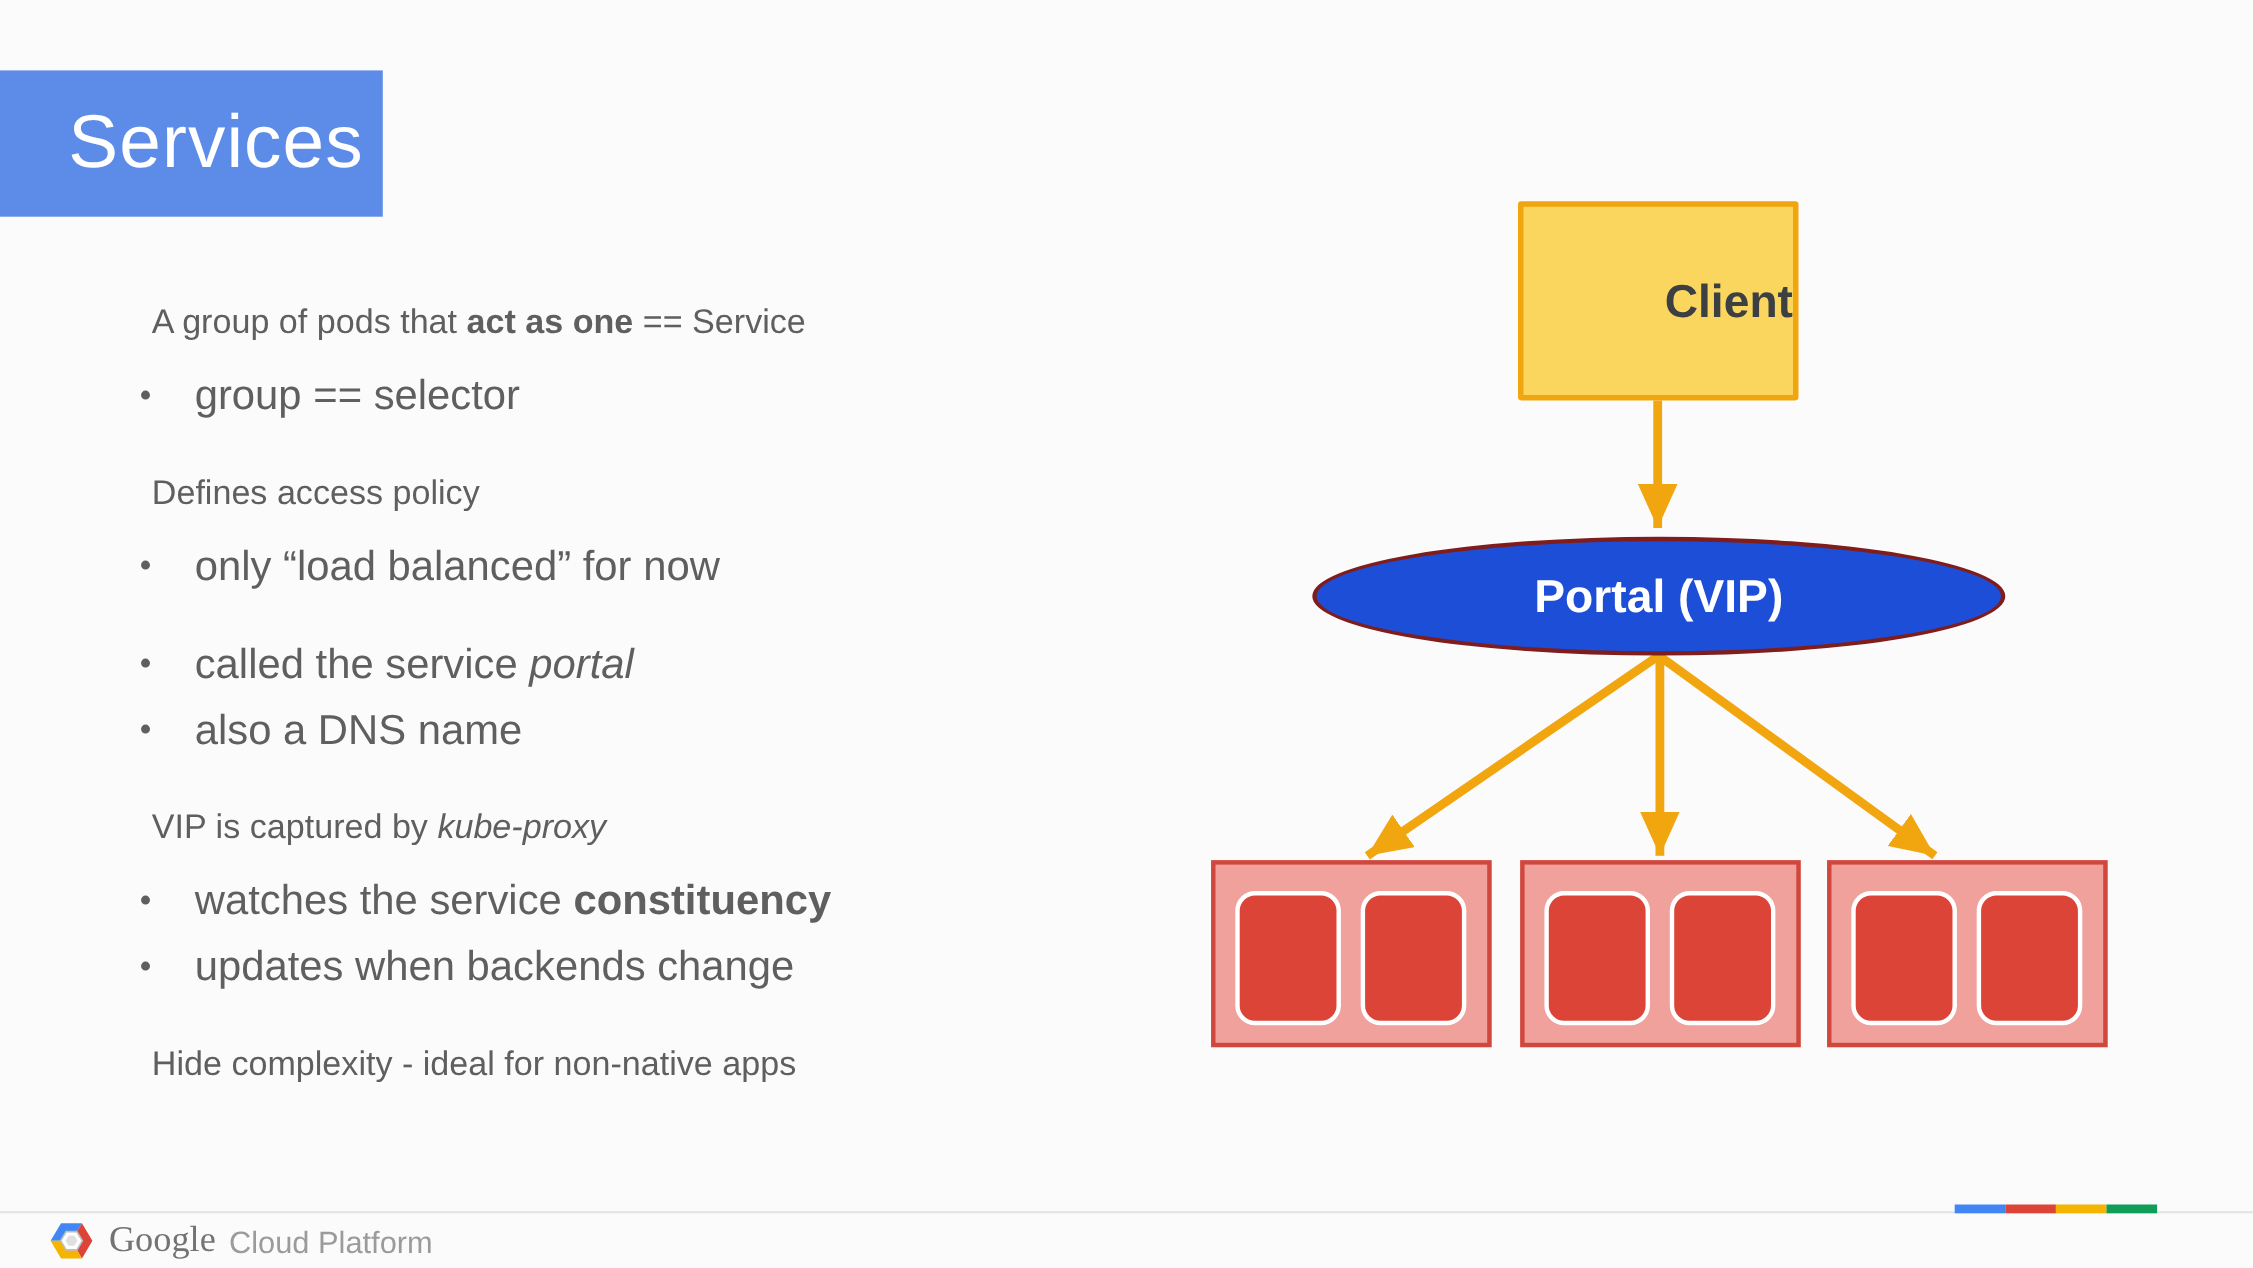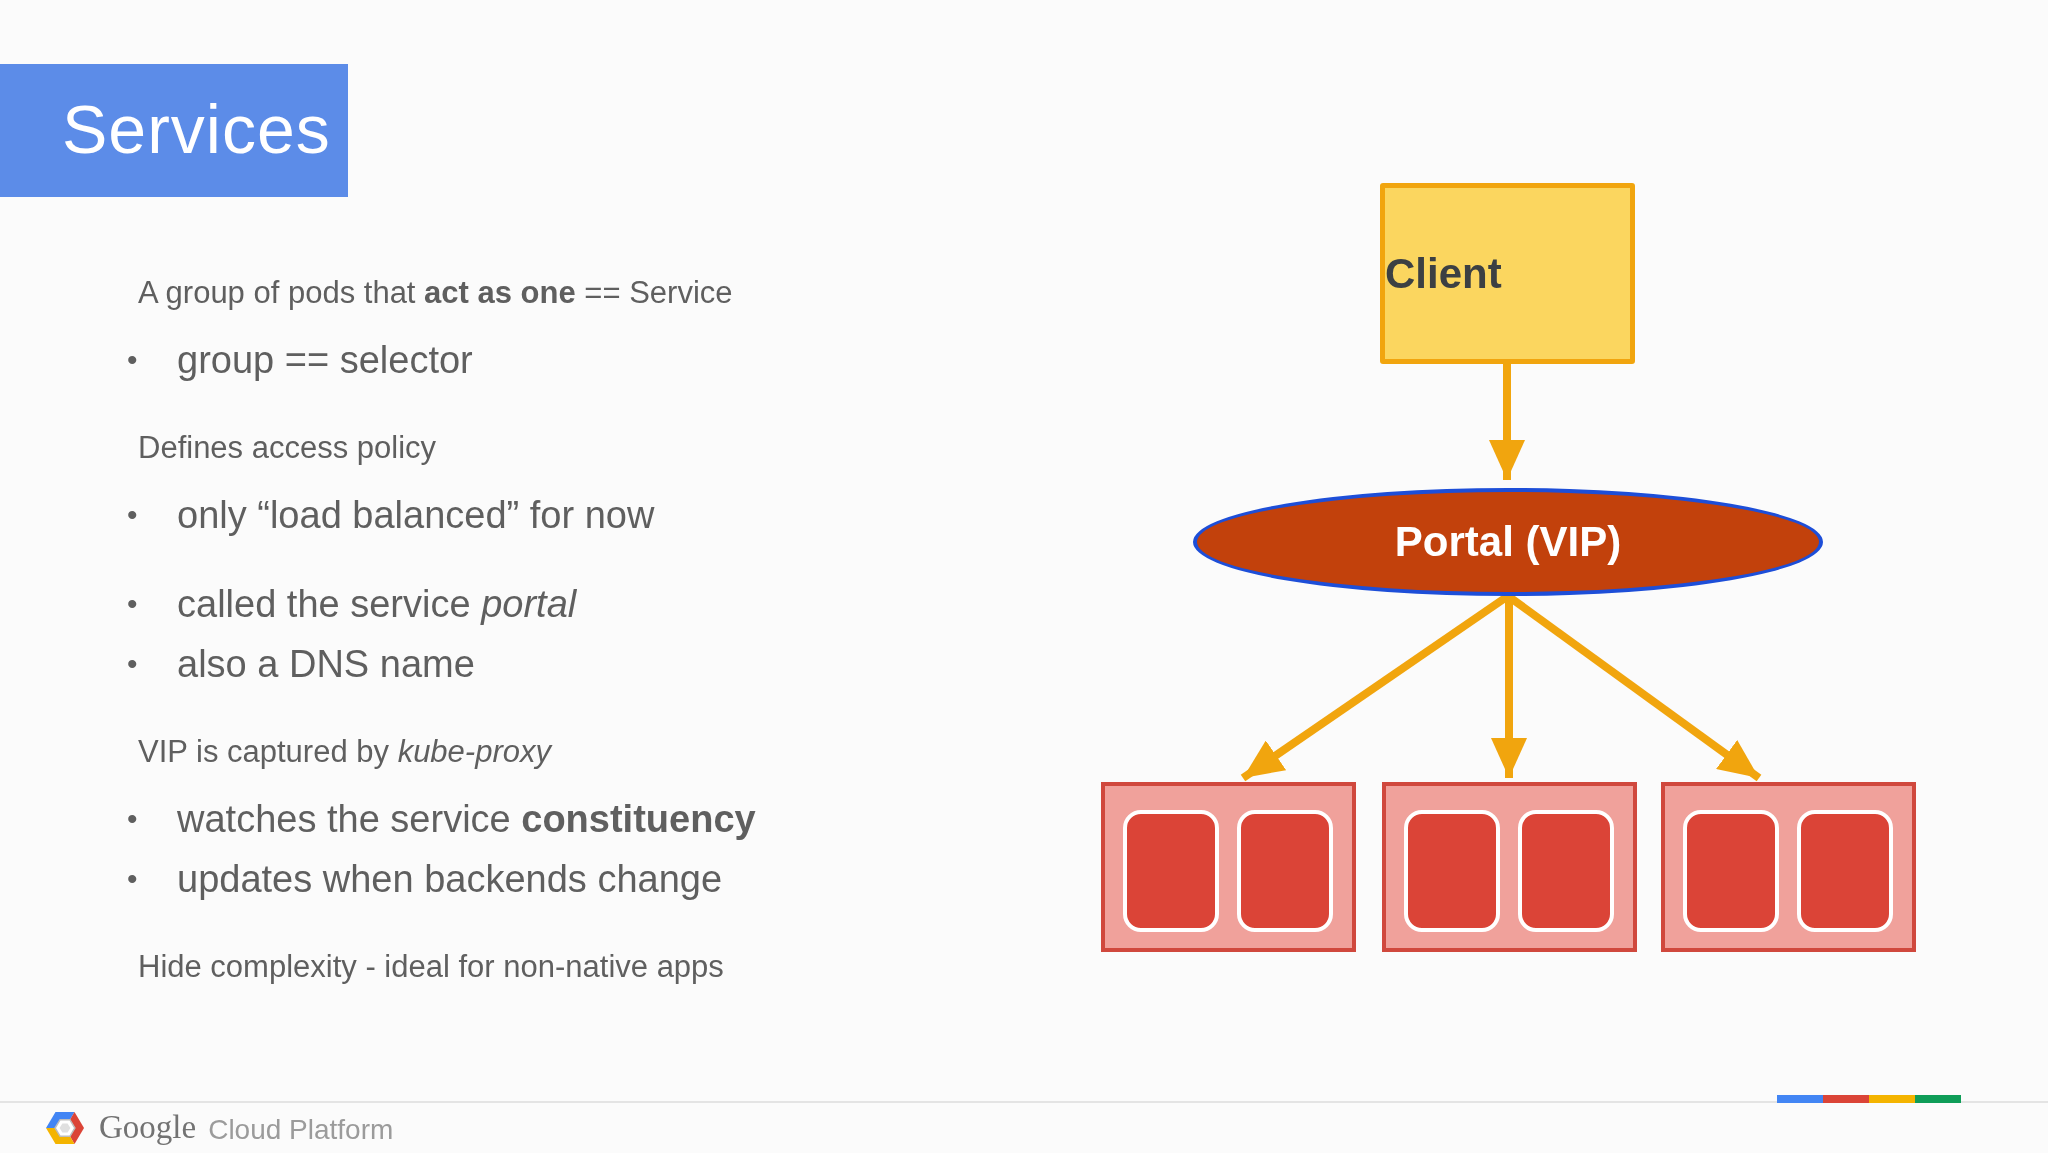--- a/index.html
+++ b/index.html
@@ -44,29 +44,29 @@
     font-size:30px;vertical-align:top;
   }
   .sub-text .b{font-weight:700;}
   .sub-text .i{font-style:italic;}
   
   .arrows{position:absolute;left:1080px;top:150px;width:880px;height:850px;}
   .client-box{
     position:absolute;left:1380px;top:183px;width:255px;height:181px;
     box-sizing:border-box;
     background:#FBD65F;border:5px solid #F1A50E;border-radius:3px;
-    display:flex;align-items:center;justify-content:flex-start;
+    display:flex;align-items:center;justify-content:flex-end;
   }
   .client-box .shape-label{
     font-size:42px;font-weight:700;color:#3C4043;
   }
   .portal-ellipse{
     position:absolute;left:1193px;top:488px;width:630px;height:108px;
     box-sizing:border-box;
-    background:#c2410c;border:4px solid #1d4ed8;border-radius:50%;
+    background:#1d4ed8;border:4px solid #7f1d1d;border-radius:50%;
     display:flex;align-items:center;justify-content:center;
   }
   .portal-ellipse .shape-label{
     font-size:42px;font-weight:700;color:#ffffff;
   }
   .host-box{
     position:absolute;top:782px;width:255px;height:170px;
     box-sizing:border-box;
     background:#F0A19B;border:4px solid #D0483D;
   }

